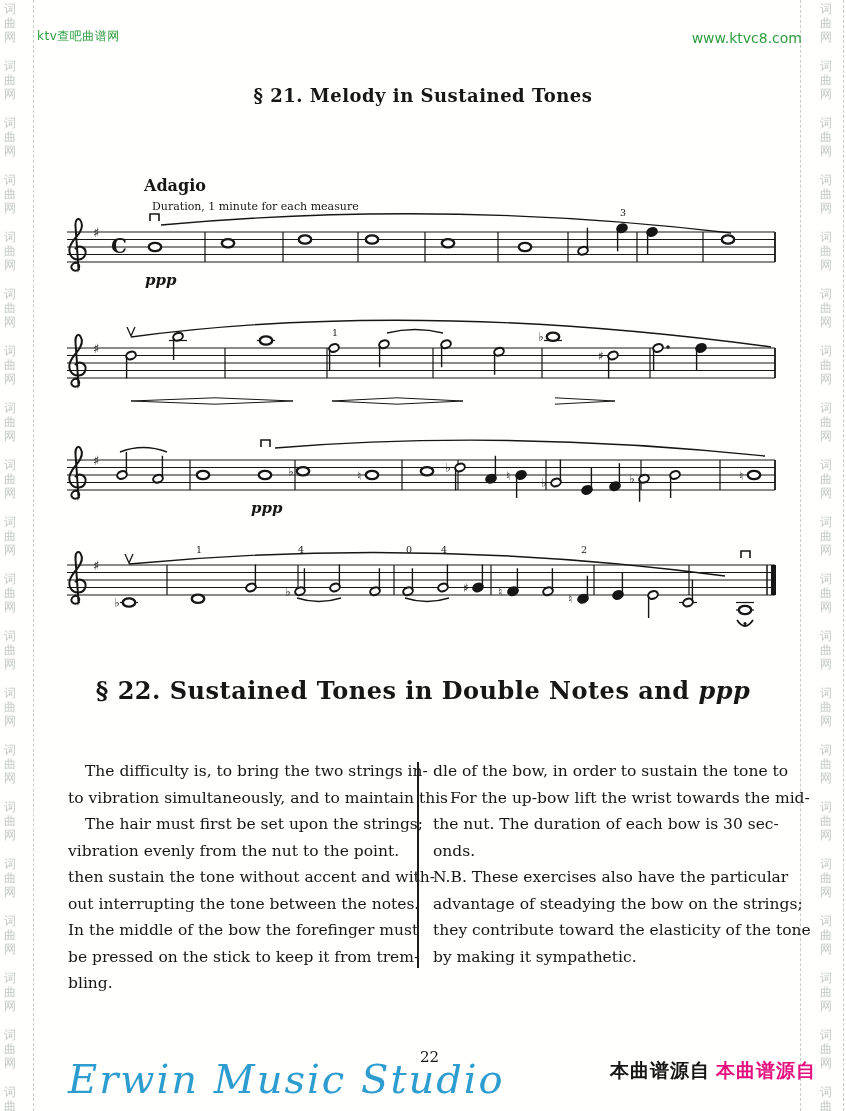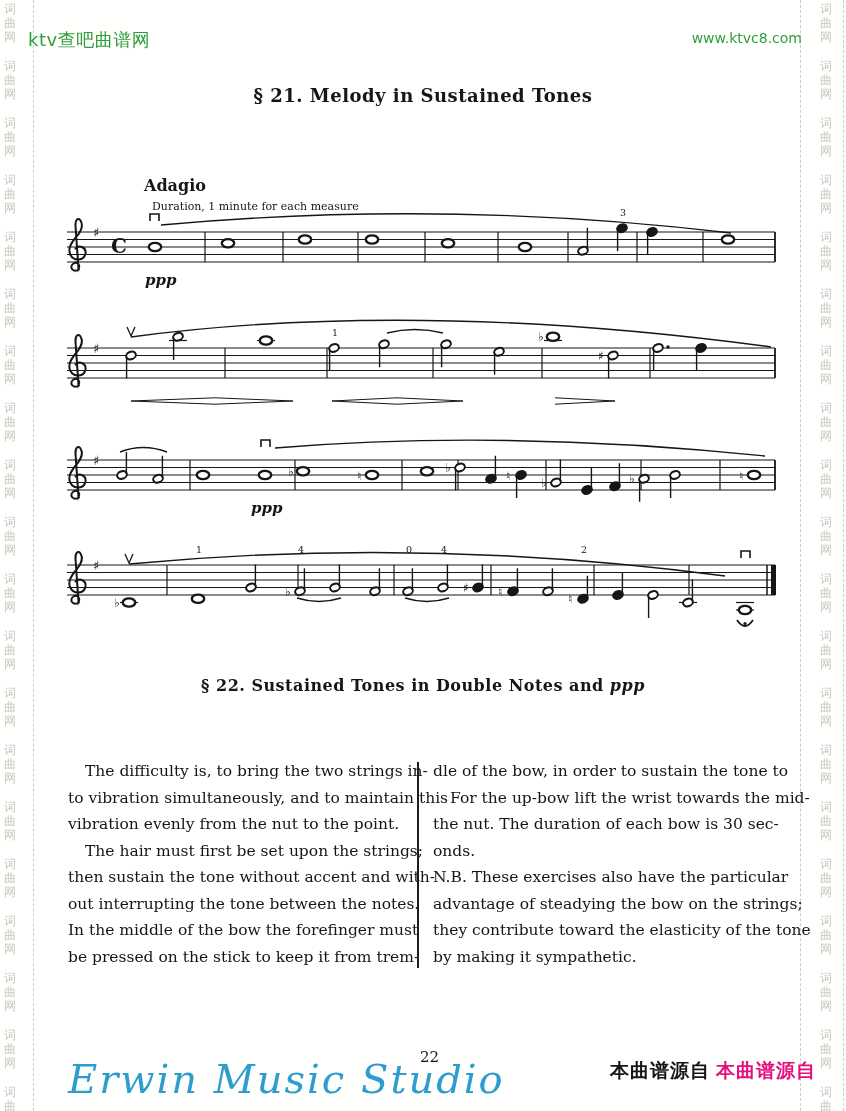--- a/index.html
+++ b/index.html
@@ -5,21 +5,21 @@
   html,body{margin:0;padding:0;background:#888;}
   #page{position:relative;width:846px;height:1111px;background:#fffffe;overflow:hidden;
         font-family:"DejaVu Serif",serif;color:#161616;}
   .abs{position:absolute;}
   
   .wm-col{position:absolute;top:2px;width:16px;text-align:center;
           font-family:"DejaVu Sans",sans-serif;font-size:12px;line-height:14px;}
   .wm-group{margin-bottom:15px;}
   .dash-line{position:absolute;top:0;bottom:0;width:0;border-left:1px dashed #c9cdc9;}
   
-  .site-name{left:28px;top:28px;font-family:"DejaVu Sans",sans-serif;font-size:18px;letter-spacing:.5px;}
+  .site-name{left:37px;top:28px;font-family:"DejaVu Sans",sans-serif;font-size:12px;letter-spacing:.5px;}
   .site-url{right:44px;top:30px;font-family:"DejaVu Sans",sans-serif;font-size:14px;}
   
   .sec-title{left:0;width:846px;text-align:center;font-weight:bold;font-size:18px;letter-spacing:.5px;}
   .tempo{left:124px;top:176px;font-weight:bold;font-size:16px;margin-left:20px;}
   .duration{left:152px;top:200px;font-size:11px;}
   
   .sys{position:absolute;left:65px;width:715px;}
   svg{overflow:visible;display:block;}
   
   .col{position:absolute;top:758px;font-size:15.5px;line-height:26.5px;}
@@ -467,33 +467,34 @@
           <circle cx="680" cy="73.5" r="1.6" fill="#161616"></circle>
           <path d="M64,14 Q360,-14 660,26" fill="none" stroke="#161616" stroke-width="1.4"></path>
           <path d="M232,48 Q254,55 276,48" fill="none" stroke="#161616" stroke-width="1.4"></path>
           <path d="M340,48 Q362,55 384,48" fill="none" stroke="#161616" stroke-width="1.4"></path>
           <path d="M60,4 L64,13 L68,4" fill="none" stroke="#161616" stroke-width="1.3"></path>
           <path d="M676,8 L676,1 L685,1 L685,8" fill="none" stroke="#161616" stroke-width="1.6"></path>
         </svg>
       </div>
     </div>
 
-  <div class="abs sec-title" style="top:676px;font-size:16px;">
+  <div class="abs sec-title" style="top:676px;font-size:24px;">
     <span>§ 22.  Sustained Tones in Double Notes and </span><span style="font-style:italic;">ppp</span>
   </div>
 
   <div class="col" id="col-left" style="left:68px;width:346px;">
       <div class="ln ind">The difficulty is,  to bring the two strings in-</div>
       <div class="ln">to vibration simultaneously, and to maintain this</div>
+      <div class="ln ind">The hair must first be set upon the strings;</div>
       <div class="ln">vibration evenly  from  the  nut  to  the  point.</div>
-      <div class="ln ind">The hair must first be set upon the strings;</div>
       <div class="ln">then  sustain the  tone without accent and with-</div>
       <div class="ln">out interrupting  the  tone  between the  notes.</div>
       <div class="ln">In the middle of the bow the forefinger  must</div>
       <div class="ln">be pressed on the stick to keep it from trem-</div>
+      <div class="ln">bling.</div>
     </div>
   <div class="abs divider"></div>
   <div class="col" id="col-right" style="left:433px;width:345px;">
       <div class="ln">dle of the bow, in order to sustain the tone to</div>
       <div class="ln ind">For the up-bow lift the wrist towards the mid-</div>
       <div class="ln">the nut.  The duration of each bow is 30 sec-</div>
       <div class="ln">onds.</div>
       <div class="ln">N.B.  These exercises also have the particular</div>
       <div class="ln">advantage of steadying the bow on the strings;</div>
       <div class="ln">they contribute toward the elasticity of the tone</div>

